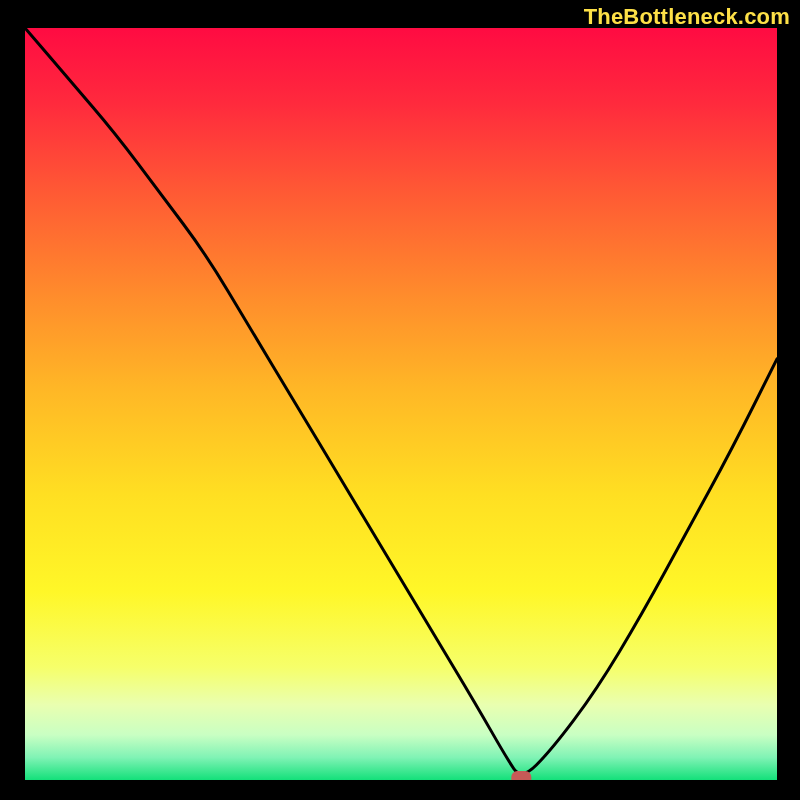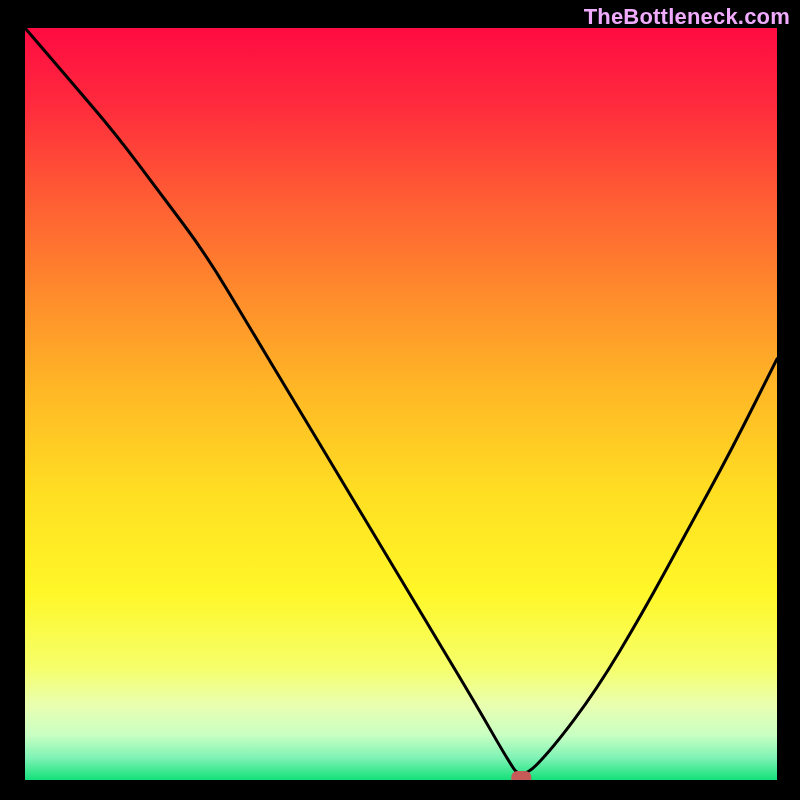--- a/index.html
+++ b/index.html
@@ -14,21 +14,21 @@
   .frame {
     position: relative;
     width: 800px;
     height: 800px;
     background: #000;
   }
   .watermark {
     position: absolute;
     top: 4px;
     right: 10px;
-    color: #f0abfc;
+    color: #fde047;
     font-size: 22px;
     font-weight: 600;
     letter-spacing: 0.2px;
     z-index: 10;
   }
   .plot {
     position: absolute;
     left: 25px;
     top: 28px;
     width: 752px;

